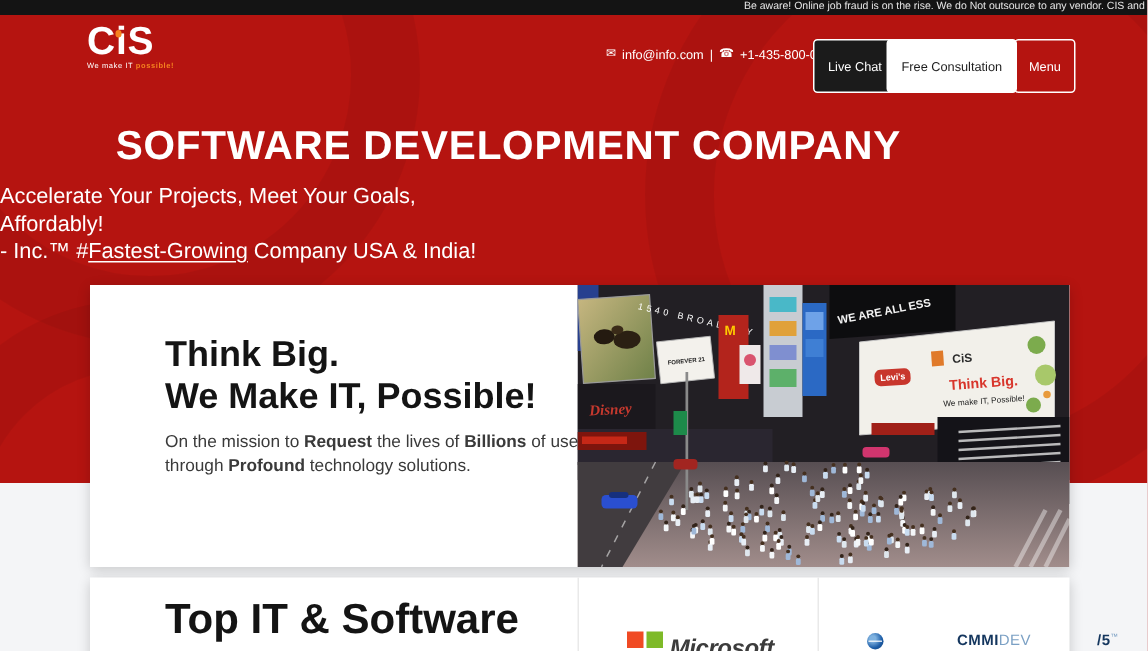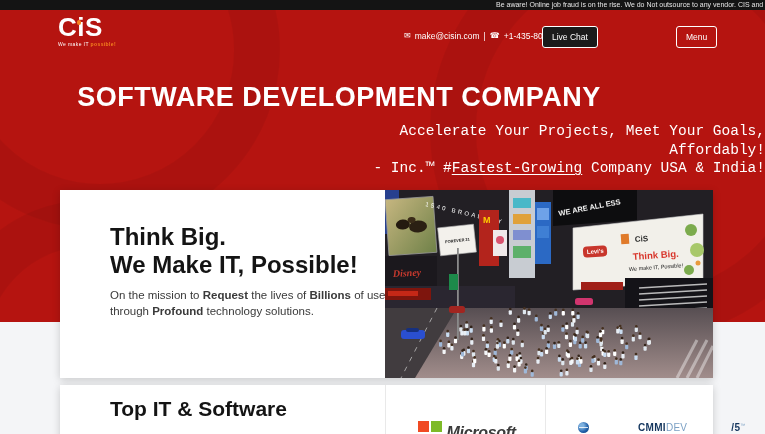--- a/index.html
+++ b/index.html
@@ -19,41 +19,41 @@
 
   
   .logo { position:absolute; left:58px; top:4px; color:#fff; }
   .logo .word { font-size:26px; font-weight:bold; letter-spacing:0.5px; line-height:26px; }
   .logo .idot { position:absolute; left:18.5px; top:6px; width:4.5px; height:4.5px; background:#f5821f; border-radius:50%; }
   .logo .tag { font-size:5px; letter-spacing:0.4px; margin-top:1px; }
   .logo .tag b { color:#f5821f; font-weight:bold; }
 
   .contacts { position:absolute; left:404px; top:15px; height:22px; display:flex; align-items:center; color:#fff; font-size:8.5px; gap:4px; }
   .contacts .ic { font-size:8px; line-height:8px; }
-  .hbtn { position:absolute; top:16px; height:22px; display:inline-flex; align-items:center; border-radius:3px; font-size:8.5px; padding:0 9px; cursor:pointer; }
+  .hbtn { position:absolute; top:16px; height:36px; display:inline-flex; align-items:center; border-radius:3px; font-size:8.5px; padding:0 9px; cursor:pointer; }
   .btn-chat { left:542px; background:#1b1b1b; color:#fff; border:1px solid #fff; }
   .btn-free { left:591px; background:#fff; color:#1c1c1c; border:1px solid #fff; }
   .btn-menu { left:676px; background:transparent; color:#fff; border:1px solid #fff;text-align:right; }
 
   .hero-title { position:absolute; left:0; top:72px; width:678px; text-align:center; color:#fff; font-size:27px; font-weight:bold; letter-spacing:0.5px; }
-  .hero-sub { position:absolute; left:0; top:112px; width:765px; text-align:right; color:#fff; font-size:14.5px; line-height:18.5px;font-family:Liberation Mono, monospace; }
+  .hero-sub { position:absolute; left:0; top:112px; width:765px; text-align:left; color:#fff; font-size:14.5px; line-height:18.5px; }
   .hero-sub .und { text-decoration:underline; text-underline-offset:2px; }
 
   
   .card { position:absolute; background:#fff; box-shadow:0 2px 8px rgba(0,0,0,0.18); z-index:3; }
   .card1 { left:60px; top:190px; width:653px; height:188px; }
   .card1 h2 { position:absolute; left:50px; top:33px; font-size:24px; line-height:28px; color:#141414; font-weight:bold; }
   .card1 p { position:absolute; left:50px; top:97px; width:290px; font-size:11.5px; line-height:16px; color:#3a3a3a; }
   .cta { position:absolute; left:50px; top:132px; background:#b5120e; color:#fff; font-size:9.5px; border:none; border-radius:3px; padding:8px 13px; cursor:pointer; }
 
   .photo { position:absolute; left:325px; top:0; width:328px; height:188px; }
 
   
   .card2 { left:60px; top:385px; width:653px; height:130px; }
-  .card2 h3 { position:absolute; left:50px; top:12px; font-size:21px; color:#141414; font-weight:bold; }
+  .card2 h3 { position:absolute; left:50px; top:12px; font-size:28px; color:#141414; font-weight:bold; }
   .vdiv { position:absolute; top:0; width:1px; height:130px; background:#e9e9e9; }
   .vd1 { left:325px; } .vd2 { left:485px; }
 
   .mslogo { position:absolute; left:358px; top:36px; display:flex; align-items:center; gap:5px; }
   .mssq { display:grid; grid-template-columns:11px 11px; grid-template-rows:11px 11px; gap:1.5px; }
   .mssq i { display:block; }
   .ms-name { font-size:16px; font-weight:bold; font-style:italic; color:#3c3c3c; letter-spacing:-0.3px; }
 
   .cmmilogo { position:absolute; left:518px; top:37px; display:flex; align-items:center; gap:5px; }
   .globe { width:11px; height:11px; border-radius:50%; background:radial-gradient(circle at 35% 35%, #7fb2e0 0 2px, #1e5ea8 60%, #123e74 100%); position:relative; }
@@ -78,27 +78,28 @@
     <div class="swirl sw3"></div>
 
     <div class="logo">
       <div class="word">CiS</div>
       <div class="idot"></div>
       <div class="tag"><span>We make IT </span><b>possible!</b></div>
     </div>
 
     <div class="contacts">
       <span class="ic">✉</span>
-      <span>make@cisin.com</span>
+      <span>info@info.com</span>
       <span>|</span>
       <span class="ic">☎</span>
       <span>+1-435-800-0086</span>
     </div>
 
     <div class="hbtn btn-chat">Live Chat</div>
+    <div class="hbtn btn-free">Free Consultation</div>
     <div class="hbtn btn-menu">Menu</div>
 
     <div class="hero-title">SOFTWARE DEVELOPMENT COMPANY</div>
     <div class="hero-sub">
       <span>Accelerate Your Projects, Meet Your Goals,</span><br>
       <span>Affordably!</span><br>
       <span>- Inc.™ #</span><span class="und">Fastest-Growing</span><span> Company USA &amp; India!</span>
     </div>
   </div>
 

